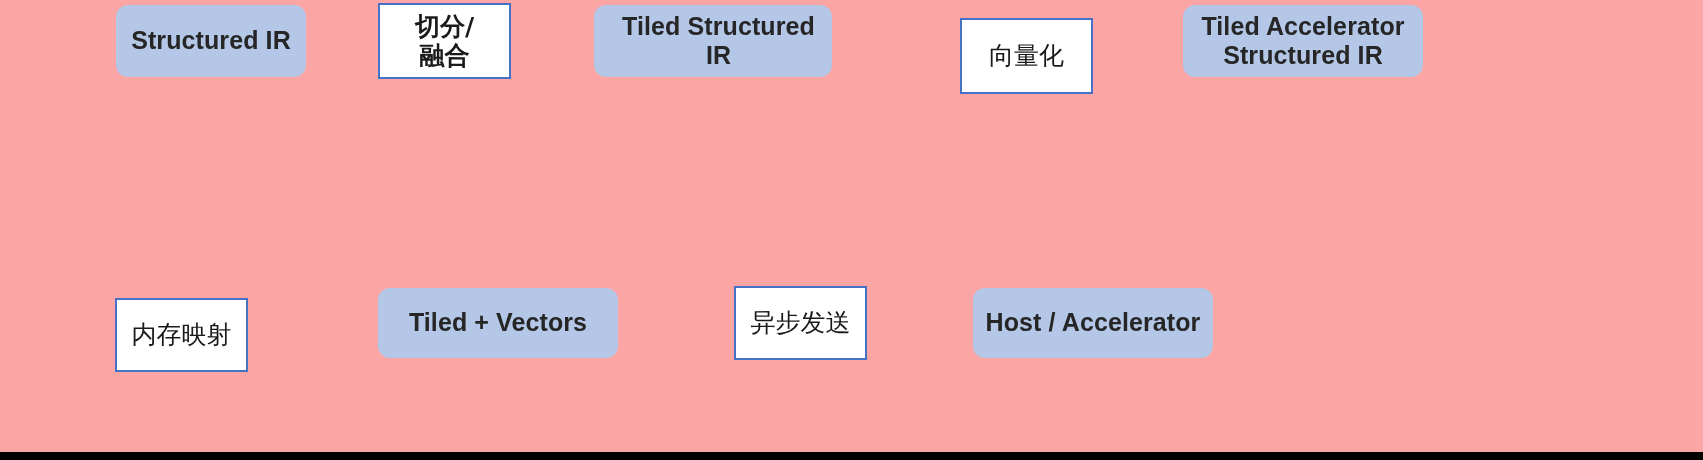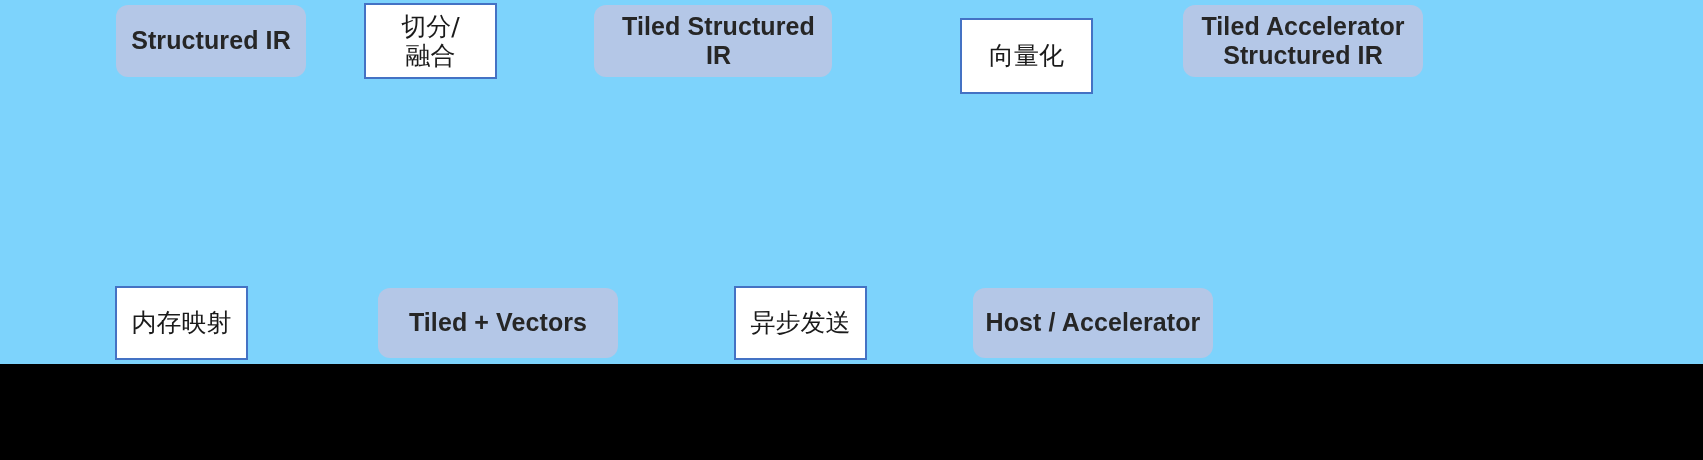--- a/index.html
+++ b/index.html
@@ -7,22 +7,22 @@
     margin: 0;
     padding: 0;
     background: #000000;
   }
   body {
     font-family: "Liberation Sans", sans-serif;
   }
   #canvas {
     position: relative;
     width: 1703px;
-    height: 364px;
-    background: #7dd3fc;
+    height: 452px;
+    background: #fca5a5;
     overflow: hidden;
   }
   .node {
     position: absolute;
     box-sizing: border-box;
     display: flex;
     align-items: center;
     justify-content: center;
     text-align: center;
     line-height: 1.18;
@@ -52,23 +52,23 @@
     width: 100%;
     padding: 0 8px;
     box-sizing: border-box;
   }
 </style>
 </head>
 <body>
 
 <div id="canvas">
     <div class="node filled" style="left: 116px; top: 5px; width: 190px; height: 72px;"><span class="node-label">Structured IR</span></div>
-    <div class="node outlined" style="left: 364px; top: 3px; width: 133px; height: 76px;"><span class="node-label">切分/
+    <div class="node outlined" style="left: 378px; top: 3px; width: 133px; height: 76px; font-weight: bold;"><span class="node-label">切分/
 融合</span></div>
     <div class="node filled" style="left: 594px; top: 5px; width: 238px; height: 72px; padding-left: 11px;"><span class="node-label">Tiled Structured IR</span></div>
     <div class="node outlined" style="left: 960px; top: 18px; width: 133px; height: 76px;"><span class="node-label">向量化</span></div>
     <div class="node filled" style="left: 1183px; top: 5px; width: 240px; height: 72px;"><span class="node-label">Tiled Accelerator
 Structured IR</span></div>
-    <div class="node outlined" style="left: 115px; top: 286px; width: 133px; height: 74px;"><span class="node-label">内存映射</span></div>
+    <div class="node outlined" style="left: 115px; top: 298px; width: 133px; height: 74px;"><span class="node-label">内存映射</span></div>
     <div class="node filled" style="left: 378px; top: 288px; width: 240px; height: 70px;"><span class="node-label">Tiled + Vectors</span></div>
     <div class="node outlined" style="left: 734px; top: 286px; width: 133px; height: 74px;"><span class="node-label">异步发送</span></div>
     <div class="node filled" style="left: 973px; top: 288px; width: 240px; height: 70px;"><span class="node-label">Host / Accelerator</span></div>
   </div>
 
 </body></html>

